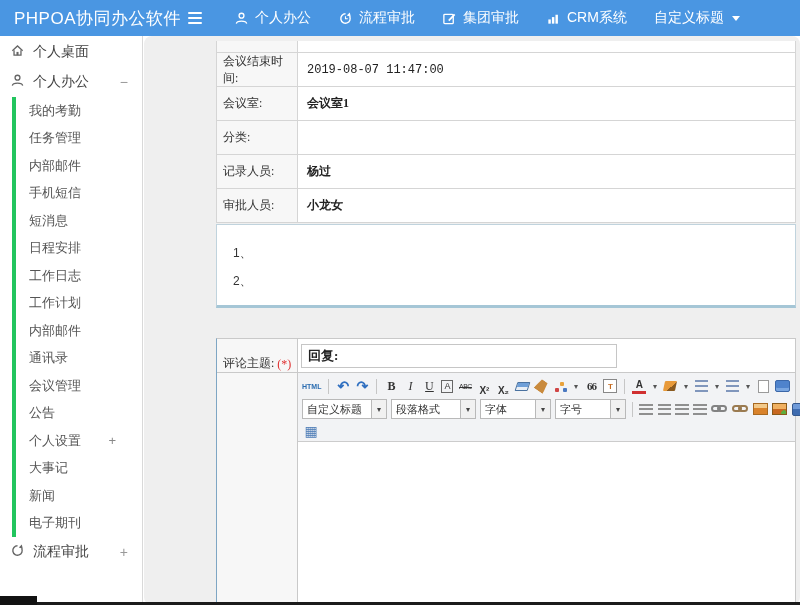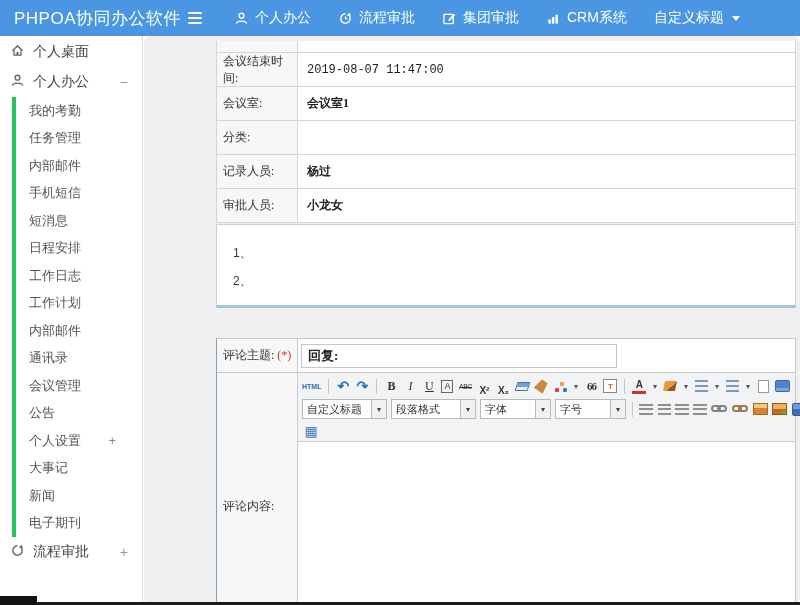--- a/index.html
+++ b/index.html
@@ -48,21 +48,21 @@
                  border:1px solid #c0d3dd; border-bottom:3px solid #a5c6d6;
                  padding:20px 0 0 16px; font-size:12px; color:#333; }
   .content-box .line { margin-bottom:11px; }
 
   .comment-table { position:absolute; left:72px; top:302px; width:580px; height:302px; background:#fff;
                    border:1px solid #c9c9c9; border-left:1px solid #7ea6c4; }
   .c-row { display:flex; border-bottom:1px solid #c9c9c9; }
   .c-row.subject { height:34px; }
   .c-row.body { height:267px; border-bottom:none; }
   .c-lbl { width:81px; background:#f7f7f7; border-right:1px solid #c9c9c9; display:flex;
-           align-items:center; padding-left:6px; gap:3px; font-size:12px; color:#333;
+           align-items:flex-end; padding-left:6px; gap:3px; font-size:12px; color:#333;
            font-family:"Liberation Serif",serif; }
   .req { color:#e03131; }
   .c-val { flex:1; display:flex; align-items:center; }
   .subject-input { margin-left:3px; width:316px; height:24px; border:1px solid #c6c6c6;
                    font-size:13px; font-weight:bold; padding-left:6px; color:#222;
                    font-family:"Liberation Serif",serif; }
 
   
   .editor { flex:1; display:flex; flex-direction:column; background:#fff; min-width:0; }
   .toolbar { background:#f2f3f5; border-bottom:1px solid #ccc; padding:2px 4px 1px 4px; }

